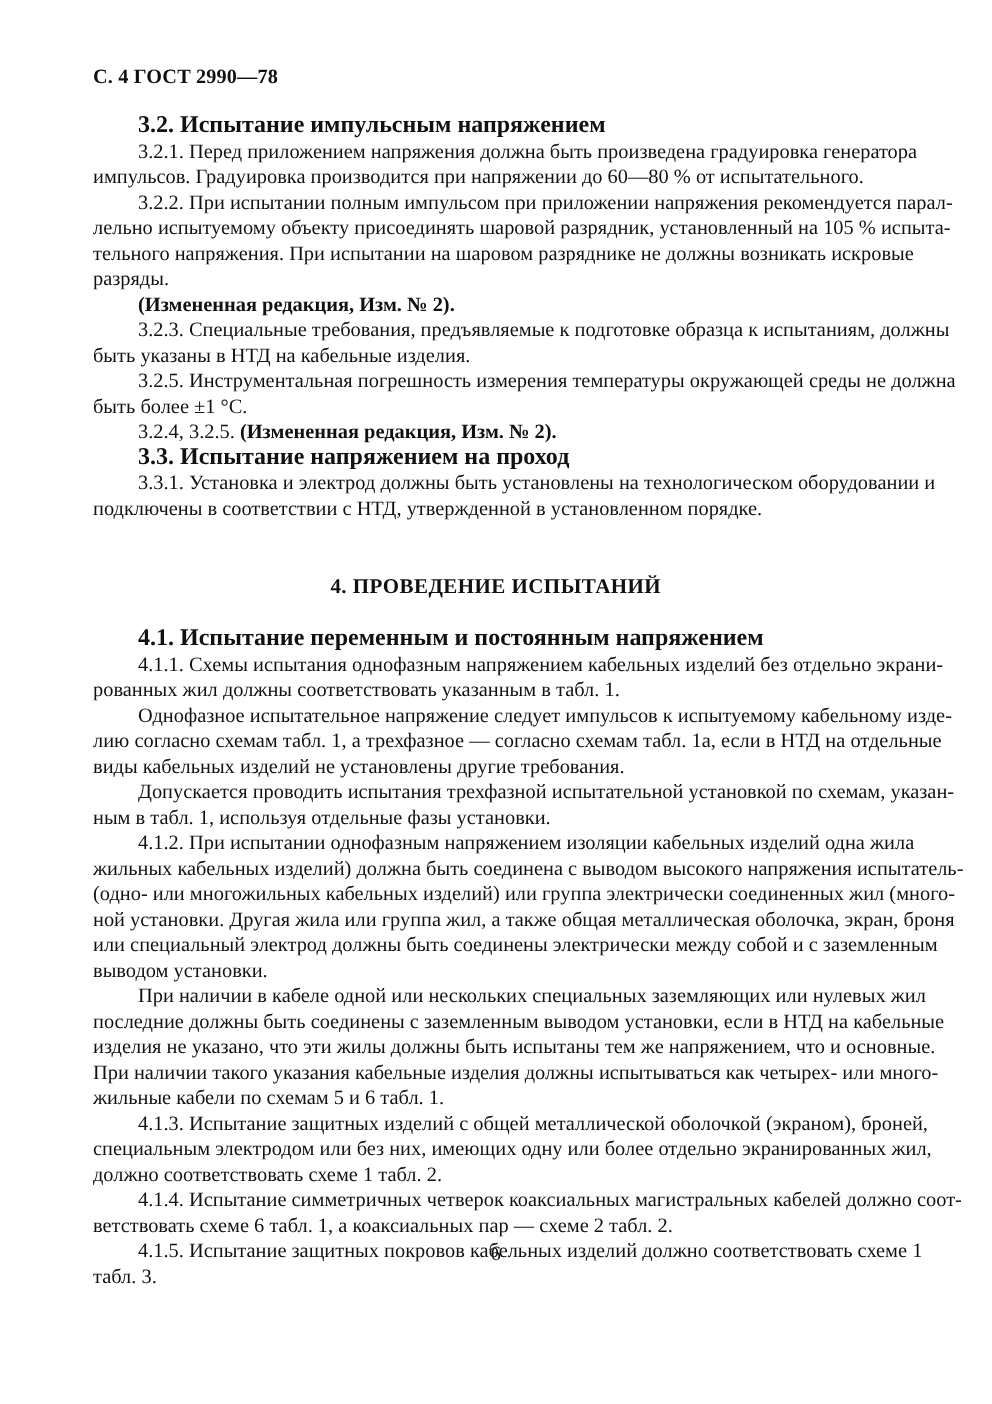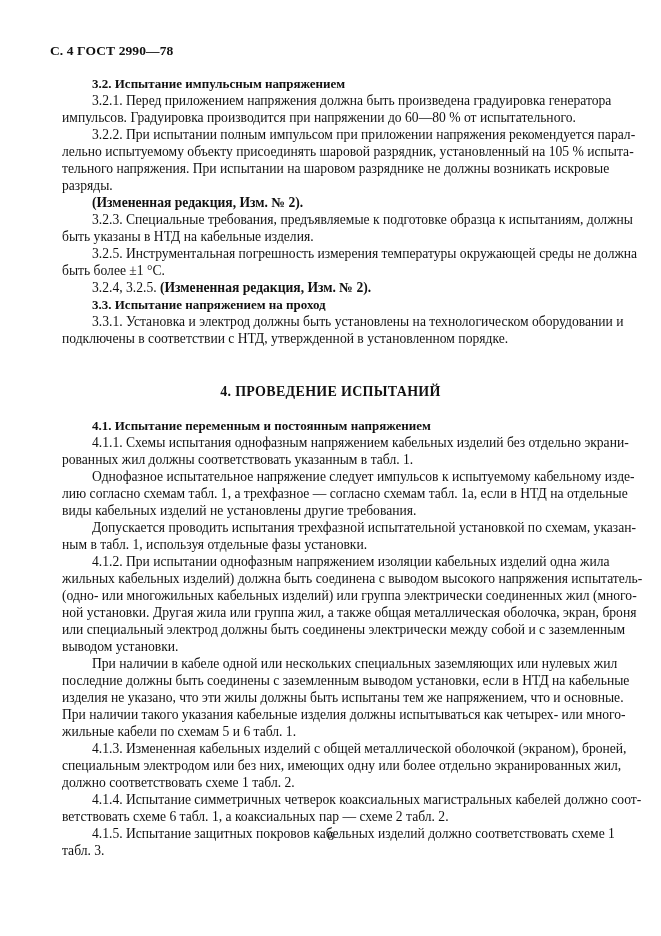--- a/index.html
+++ b/index.html
@@ -1,26 +1,26 @@
 <!DOCTYPE html>
 <html><head>
 <meta charset="utf-8">
 <style>
   html, body { margin: 0; padding: 0; background: #ffffff; }
   body { width: 661px; height: 936px; position: relative; overflow: hidden;
          font-family: "Liberation Serif", "DejaVu Serif", serif; color: #111; }
   .page { position: absolute; left: 0; top: 0; width: 661px; height: 936px; background: #fff; }
-  .header { position: absolute; left: 50px; top: 43px; font-weight: bold; font-size: 13.5px; letter-spacing: 0.1px; }
+  .header { position: absolute; left: 62px; top: 43px; font-weight: bold; font-size: 13.5px; letter-spacing: 0.1px; }
   .content { position: absolute; left: 62px; top: 75px; width: 537px; }
   .ln { display: block; height: 17px; line-height: 17px; font-size: 13.6px; white-space: nowrap;
         text-align: justify; text-align-last: justify; overflow: visible; }
   .ln.last { text-align-last: left; }
   .ln.ind { padding-left: 30px; }
   .b { font-weight: bold; }
-  .sub { font-size: 13px; }
+  .sub { font-size: 16px; }
   .gap1 { height: 36px; }
   .gap2 { height: 17px; }
   .center { text-align: center; text-align-last: center !important; }
   .sec { font-size: 14px; font-weight: bold; letter-spacing: 0.3px; }
   .pageno { position: absolute; left: 0; width: 661px; top: 828px; text-align: center; font-size: 13.5px; }
 </style>
 </head>
 <body>
 
 <div class="page">
@@ -86,21 +86,21 @@
         <div class="ln last">выводом установки.</div>
       </div>
       <div>
         <div class="ln ind">При наличии в кабеле одной или нескольких специальных заземляющих или нулевых жил</div>
         <div class="ln">последние должны быть соединены с заземленным выводом установки, если в НТД на кабельные</div>
         <div class="ln">изделия не указано, что эти жилы должны быть испытаны тем же напряжением, что и основные.</div>
         <div class="ln">При наличии такого указания кабельные изделия должны испытываться как четырех- или много-</div>
         <div class="ln last">жильные кабели по схемам 5 и 6 табл. 1.</div>
       </div>
       <div>
-        <div class="ln ind">4.1.3. Измененная кабельных изделий с общей металлической оболочкой (экраном), броней,</div>
+        <div class="ln ind">4.1.3. Испытание защитных изделий с общей металлической оболочкой (экраном), броней,</div>
         <div class="ln">специальным электродом или без них, имеющих одну или более отдельно экранированных жил,</div>
         <div class="ln last">должно соответствовать схеме 1  табл. 2.</div>
       </div>
       <div>
         <div class="ln ind">4.1.4. Испытание симметричных четверок коаксиальных магистральных кабелей должно соот-</div>
         <div class="ln last">ветствовать схеме 6 табл. 1, а коаксиальных пар — схеме 2 табл. 2.</div>
       </div>
       <div>
         <div class="ln ind">4.1.5. Испытание защитных покровов кабельных изделий должно соответствовать схеме 1</div>
         <div class="ln last">табл. 3.</div>

